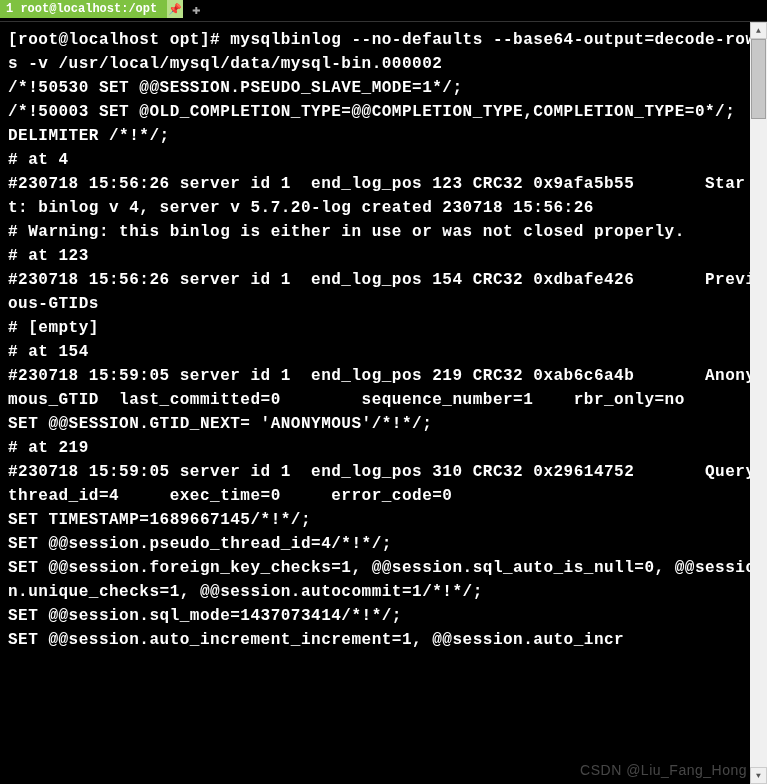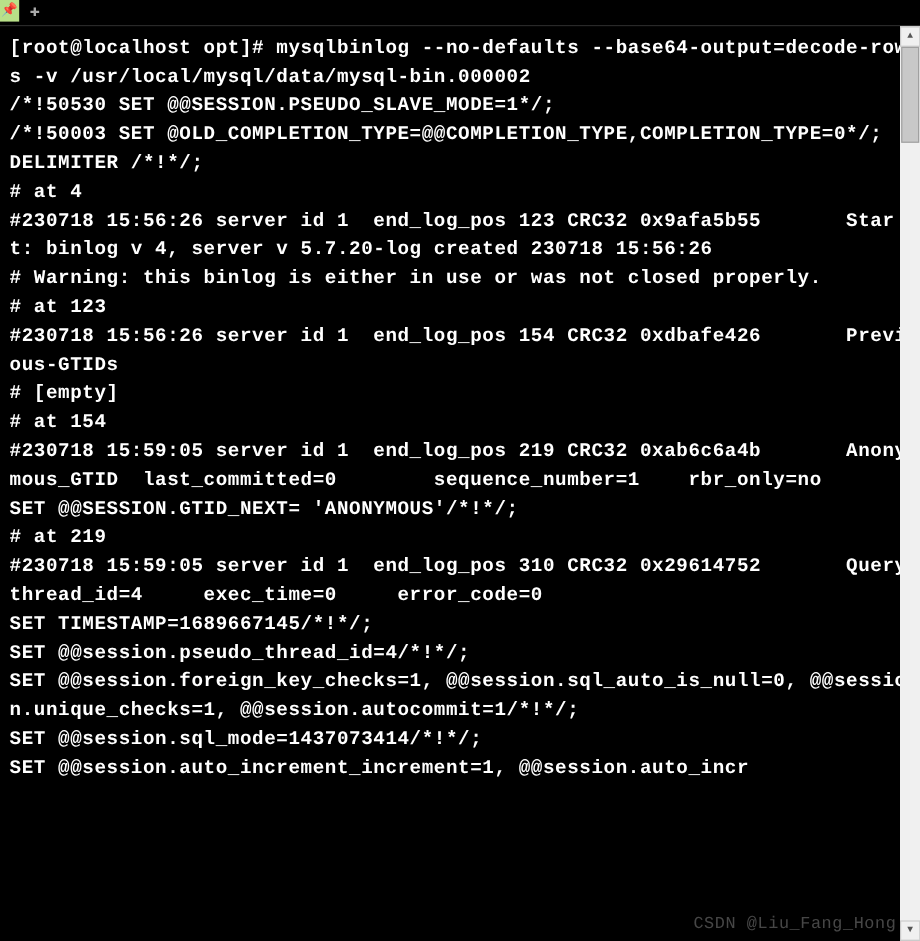--- a/index.html
+++ b/index.html
@@ -89,28 +89,31 @@
     height: 80px;
     background: #c8c8c8;
     border: 1px solid #a0a0a0;
   }
   .watermark {
     position: absolute;
     bottom: 6px;
     right: 20px;
     color: rgba(200,200,200,0.35);
     font-size: 14px;
-    font-family: Liberation Mono, monospace;
+    font-family: Liberation Sans, sans-serif;
     letter-spacing: 0.5px;
   }
 </style>
 </head>
 <body>
 
 <div class="titlebar">
+  <div class="tab">
+    <span>1 root@localhost:/opt</span>
+  </div>
   <div class="tab-pin">
     <span>📌</span>
   </div>
   <div class="tab-add">
     <span>✚</span>
   </div>
 </div>
 
 <div class="terminal" id="terminal-body">[root@localhost opt]# mysqlbinlog --no-defaults --base64-output=decode-rows -v /usr/local/mysql/data/mysql-bin.000002
 /*!50530 SET @@SESSION.PSEUDO_SLAVE_MODE=1*/;

